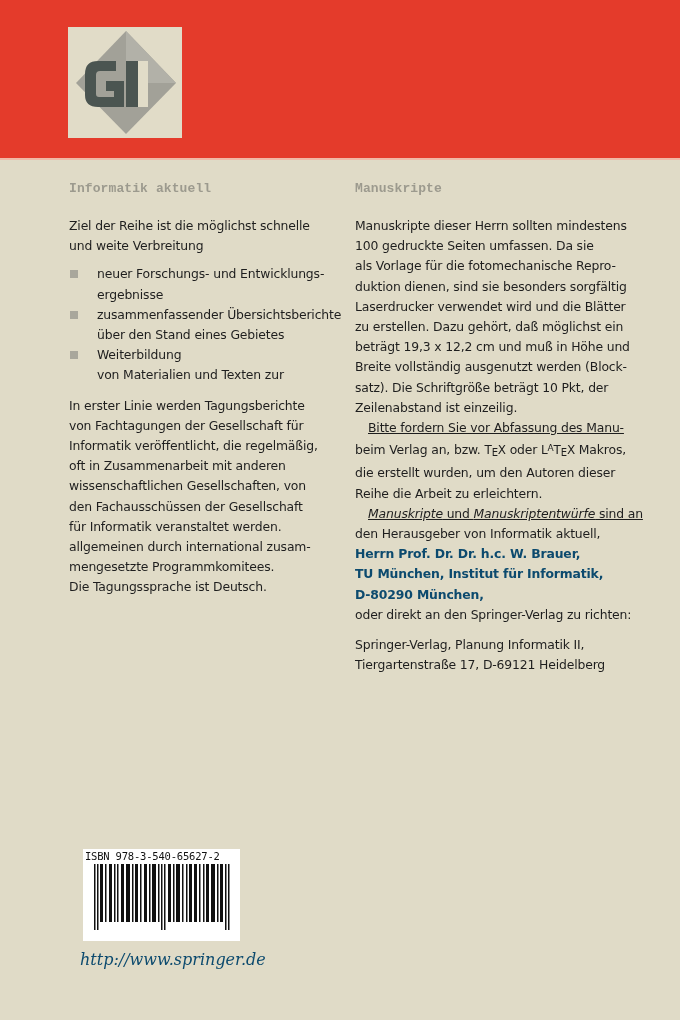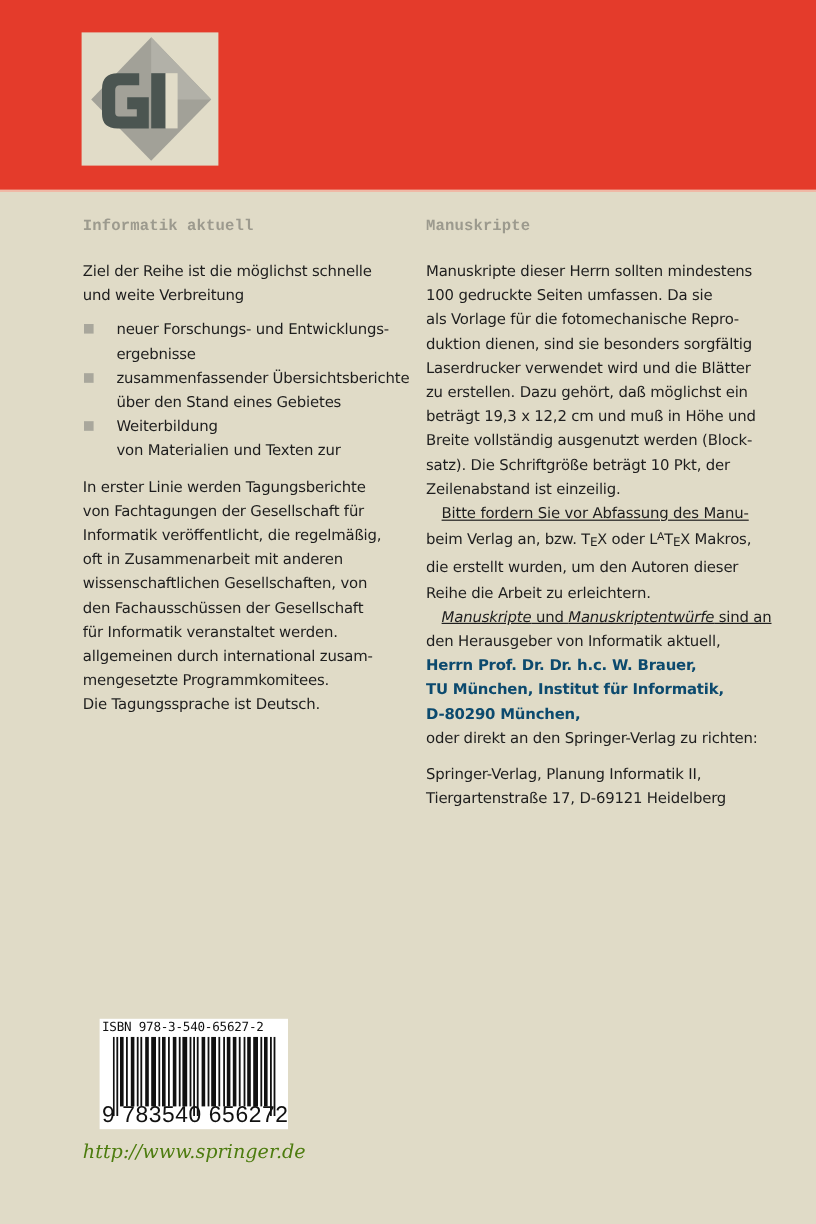--- a/index.html
+++ b/index.html
@@ -62,23 +62,23 @@
     font-family: "DejaVu Sans Mono", monospace; font-size: 10.5px; color: #111;
     letter-spacing: -0.2px; white-space: nowrap;
   }
   .bars { position: absolute; left: 11px; top: 15px; }
   .ean-digits {
     position: absolute; left: 2px; top: 70px;
     font-family: "Liberation Sans", sans-serif; font-size: 19px; color: #111;
     white-space: nowrap; letter-spacing: 0.5px;
   }
   .url {
-    position: absolute; left: 69px; top: 950px;
+    position: absolute; left: 80px; top: 950px;
     font-family: "DejaVu Serif", serif; font-style: italic; font-size: 16px;
-    color: #4d7c0f;
+    color: #0c4a6e;
   }
 </style>
 </head>
 <body>
 
 <div class="top-band">
   <div class="logo-box">
     <svg width="114" height="111" viewBox="0 0 114 111">
       <polygon points="58,4 108,56 58,107 8,56" fill="#a2a198"></polygon>
       <polygon points="58,4 108,56 58,56" fill="#b2b1a8"></polygon>
@@ -193,16 +193,15 @@
         <rect x="105" y="0" width="1.5" height="58"></rect>
       <rect x="109" y="0" width="1.5" height="58"></rect>
         <rect x="112" y="0" width="3" height="58"></rect>
       <rect x="117" y="0" width="4" height="58"></rect>
         <rect x="123" y="0" width="1.5" height="58"></rect>
       <rect x="126" y="0" width="3" height="58"></rect>
         <rect x="131" y="0" width="1.5" height="66"></rect>
       <rect x="134" y="0" width="1.5" height="66"></rect>
     </g>
   </svg>
-  <div class="ean-digits">9 783540 656272</div>
 </div>
 
 <div class="url">http://www.springer.de</div>
 
 </body></html>

